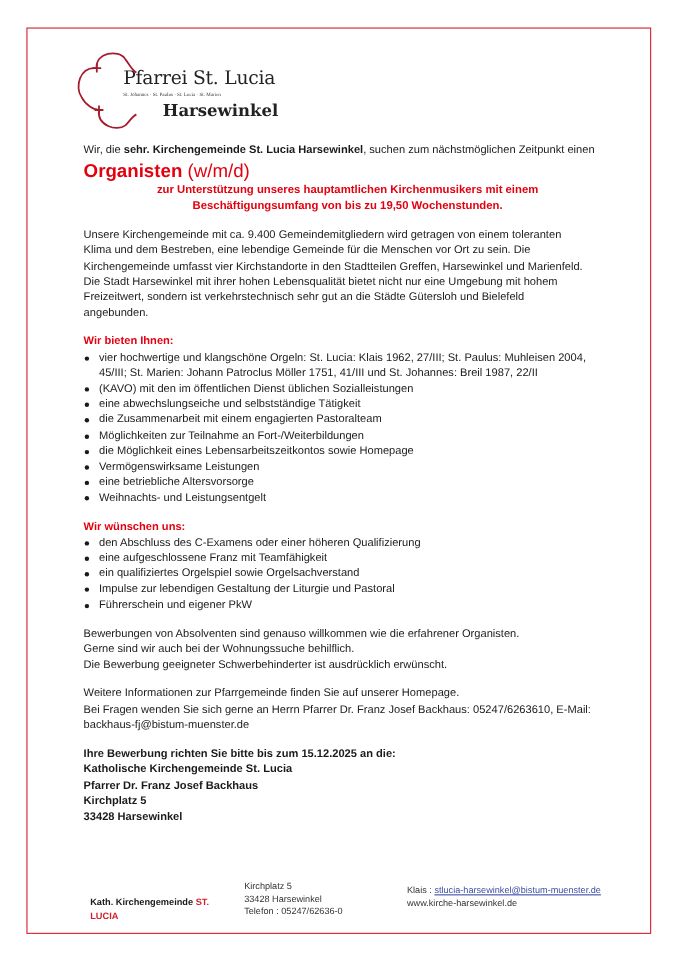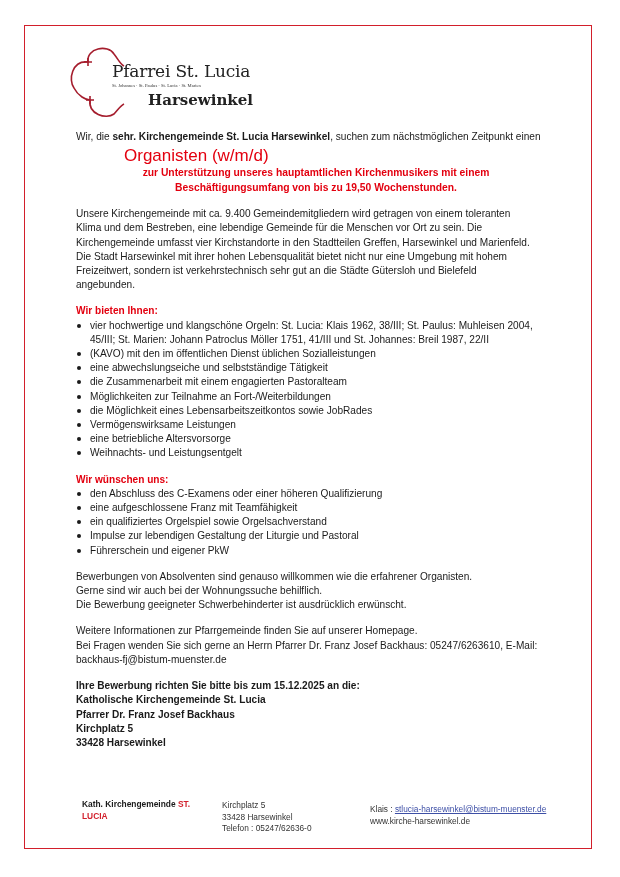--- a/index.html
+++ b/index.html
@@ -71,21 +71,21 @@
     }
     .intro { margin: 0; white-space: nowrap; }
     .intro b { font-weight: bold; }
     .job-title {
       margin: 2px 0 0 0;
       color: #e3000f;
       font-size: 17px;
       line-height: 20px;
       white-space: nowrap;
     }
-    .job-title b { font-weight: normal; margin-left: 48px; }
+    .job-title b { font-weight: bold; }
     .job-sub {
       margin: 0;
       color: #e3000f;
       font-weight: bold;
       font-size: 10.3px;
       line-height: 14.5px;
       text-align: center;
     }
     .para { margin: 12px 0 0 0; }
     .section-head {
@@ -117,21 +117,21 @@
     .footer {
       position: absolute;
       top: 786px;
       left: 0;
       width: 620px;
       height: 50px;
     }
     .footer-org {
       position: absolute;
       left: 82px;
-      top: 12px;
+      top: 28px;
       font-size: 8.4px;
       line-height: 12px;
       font-weight: bold;
       color: #1a1a1a;
       width: 130px;
     }
     .footer-org .red { color: #d21f2b; }
     .footer-addr {
       position: absolute;
       left: 222px;
@@ -192,30 +192,30 @@
     <span class="line">Klima und dem Bestreben, eine lebendige Gemeinde für die Menschen vor Ort zu sein. Die</span>
     <span class="line">Kirchengemeinde umfasst vier Kirchstandorte in den Stadtteilen Greffen, Harsewinkel und Marienfeld.</span>
     <span class="line">Die Stadt Harsewinkel mit ihrer hohen Lebensqualität bietet nicht nur eine Umgebung mit hohem</span>
     <span class="line">Freizeitwert, sondern ist verkehrstechnisch sehr gut an die Städte Gütersloh und Bielefeld</span>
     <span class="line">angebunden.</span>
   </p>
 
   <p class="section-head">Wir bieten Ihnen:</p>
   <ul class="bullets">
     <li>
-      <span class="line">vier hochwertige und klangschöne Orgeln: St. Lucia: Klais 1962, 38/III; St. Paulus: Muhleisen 2004,</span>
+      <span class="line">vier hochwertige und klangschöne Orgeln: St. Lucia: Klais 1962, 27/III; St. Paulus: Muhleisen 2004,</span>
       <span class="line">45/III; St. Marien: Johann Patroclus Möller 1751, 41/III und St. Johannes: Breil 1987, 22/II</span>
     </li>
     <li>
       <span class="line">(KAVO) mit den im öffentlichen Dienst üblichen Sozialleistungen</span>
     </li>
     <li>eine abwechslungseiche und selbstständige Tätigkeit</li>
     <li>die Zusammenarbeit mit einem engagierten Pastoralteam</li>
     <li>Möglichkeiten zur Teilnahme an Fort-/Weiterbildungen</li>
-    <li>die Möglichkeit eines Lebensarbeitszeitkontos sowie JobRades</li>
+    <li>die Möglichkeit eines Lebensarbeitszeitkontos sowie Homepage</li>
     <li>Vermögenswirksame Leistungen</li>
     <li>eine betriebliche Altersvorsorge</li>
     <li>Weihnachts- und Leistungsentgelt</li>
   </ul>
 
   <p class="section-head">Wir wünschen uns:</p>
   <ul class="bullets">
     <li>den Abschluss des C-Examens oder einer höheren Qualifizierung</li>
     <li>eine aufgeschlossene Franz mit Teamfähigkeit</li>
     <li>ein qualifiziertes Orgelspiel sowie Orgelsachverstand</li>

